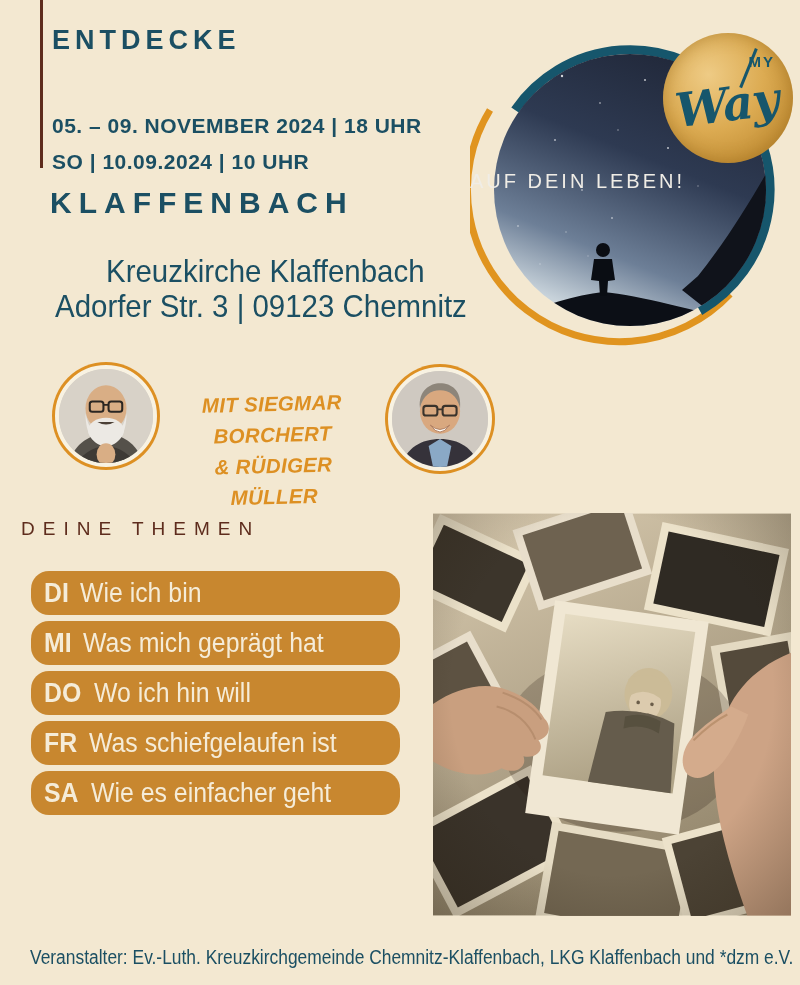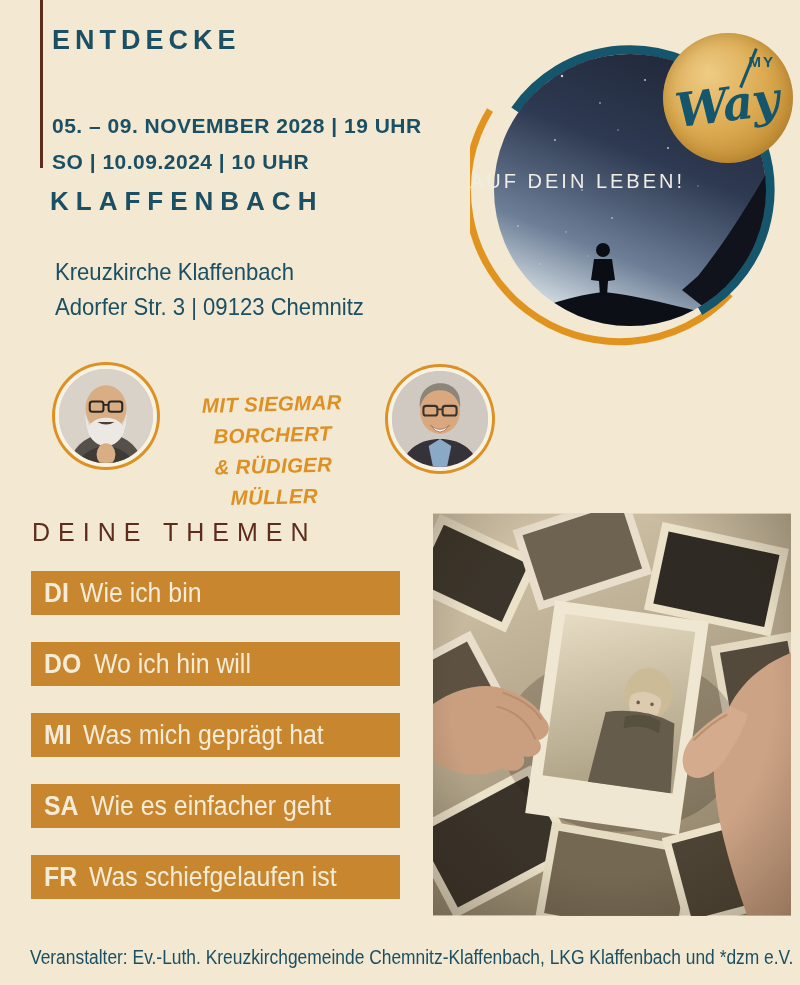--- a/index.html
+++ b/index.html
@@ -11,23 +11,23 @@
   body{font-family:"Liberation Sans",sans-serif;background:var(--bg);}
   .poster{position:relative;width:668px;height:985px;background:var(--bg);}
 
   .accent-line{position:absolute;left:40px;top:0;width:3px;height:168px;background:var(--maroon);}
 
   .title{position:absolute;left:52px;top:20px;color:var(--teal);font-weight:700;
          font-size:27px;letter-spacing:5px;line-height:40px;}
   .dates{position:absolute;left:52px;top:108px;color:var(--teal);font-weight:700;
          font-size:21px;letter-spacing:.5px;line-height:36px;}
   .location{position:absolute;left:50px;top:186px;color:var(--teal);font-weight:700;
-         font-size:26px;letter-spacing:7px;}
+         font-size:30px;letter-spacing:7px;}
   .venue{position:absolute;left:55px;top:254px;color:var(--teal);
-         font-size:24px;line-height:35px;font-weight:400;}
+         font-size:32px;line-height:35px;font-weight:400;text-align:center;}
   .cond{display:inline-block;transform:scaleX(.92);transform-origin:0 50%;white-space:nowrap;}
 
   .hero{position:absolute;left:470px;top:28px;width:320px;height:320px;}
   .hero-caption{position:absolute;left:0;top:142px;width:100%;padding-right:38px;
         text-align:left;color:#f0ede6;font-size:20px;letter-spacing:3px;font-weight:400;}
 
   .logo{position:absolute;left:663px;top:33px;width:130px;height:130px;border-radius:50%;
         background:radial-gradient(circle at 35% 32%,#eecb85 0%,#dcab52 45%,#c69239 75%,#b98732 100%);
         box-shadow:inset 0 0 18px rgba(140,95,20,.45);text-decoration:underline;}
   .logo-my{position:absolute;right:18px;top:20px;color:var(--teal-ring);font-weight:700;
@@ -40,26 +40,26 @@
 
   .portrait{position:absolute;border-radius:50%;overflow:hidden;
         border:4px solid #f8f2e2;box-shadow:0 0 0 3px var(--brush);background:#d6d0c6;}
   .portrait svg{display:block;width:100%;height:100%;}
   .portrait-left{left:55px;top:365px;width:102px;height:102px;}
   .portrait-right{left:388px;top:367px;width:104px;height:104px;}
   .speakers-text{position:absolute;left:170px;top:388px;width:206px;text-align:center;
         color:var(--brush);font-weight:700;font-style:italic;font-size:20.5px;
         line-height:31px;transform:rotate(-1.5deg);letter-spacing:.3px;}
 
-  .themes-heading{position:absolute;left:32px;top:518px;color:var(--maroon);
-        font-size:25px;letter-spacing:8px;font-weight:400;}
+  .themes-heading{position:absolute;left:21px;top:518px;color:var(--maroon);
+        font-size:19px;letter-spacing:8px;font-weight:400;}
   .themes-list{position:absolute;left:31px;top:571px;width:369px;}
-  .theme-row{width:369px;height:44px;margin-bottom:27px;background:var(--gold-bar);
+  .theme-row{width:369px;height:44px;margin-bottom:6px;background:var(--gold-bar);
         color:var(--cream);font-size:27px;line-height:44px;padding-left:13px;
-        white-space:nowrap;overflow:hidden;}
+        white-space:nowrap;overflow:hidden;border-radius:18px;}
   .theme-day{font-weight:700;margin-right:9px;}
   .theme-topic{font-weight:400;}
 
   .memories-photo{position:absolute;left:433px;top:513px;width:358px;height:403px;}
   .memories-photo svg{display:block;}
 
   .footer{position:absolute;left:30px;top:946px;color:var(--teal);font-size:20px;
         font-weight:400;}
   .footer .cond{transform:scaleX(.87);}
 </style>
@@ -68,21 +68,21 @@
 
 <div class="poster">
 
   <div class="accent-line"></div>
 
   <h1 class="title">
     <span>ENTDECKE</span><br>
   </h1>
 
   <div class="dates">
-    <span>05. – 09. NOVEMBER 2028 | 19 UHR</span><br>
+    <span>05. – 09. NOVEMBER 2024 | 18 UHR</span><br>
     <span>SO | 10.09.2024 | 10 UHR</span>
   </div>
 
   <div class="location">KLAFFENBACH</div>
 
   <div class="venue">
     <span class="cond">Kreuzkirche Klaffenbach</span><br>
     <span class="cond">Adorfer Str. 3 | 09123 Chemnitz</span>
   </div>
 
@@ -183,33 +183,33 @@
     </svg>
   </div>
 
   <h2 class="themes-heading">DEINE THEMEN</h2>
   <div class="themes-list" id="themes-list">
     <div class="theme-row">
       <span class="theme-day cond">DI</span><span class="theme-topic cond">Wie ich bin</span>
     </div>
 
     <div class="theme-row">
+      <span class="theme-day cond">MI</span><span class="theme-topic cond">Was mich geprägt hat</span>
+    </div>
+
+    <div class="theme-row">
       <span class="theme-day cond">DO</span><span class="theme-topic cond">Wo ich hin will</span>
     </div>
 
     <div class="theme-row">
-      <span class="theme-day cond">MI</span><span class="theme-topic cond">Was mich geprägt hat</span>
+      <span class="theme-day cond">FR</span><span class="theme-topic cond">Was schiefgelaufen ist</span>
     </div>
 
     <div class="theme-row">
       <span class="theme-day cond">SA</span><span class="theme-topic cond">Wie es einfacher geht</span>
-    </div>
-
-    <div class="theme-row">
-      <span class="theme-day cond">FR</span><span class="theme-topic cond">Was schiefgelaufen ist</span>
     </div>
 
   </div>
 
   <div class="memories-photo">
     <svg width="358" height="403" viewBox="0 0 360 404">
       <defs>
         <linearGradient id="tableBg" x1="0" y1="0" x2="0.4" y2="1">
           <stop offset="0" stop-color="#d9cbb0"></stop>
             <stop offset="1" stop-color="#95886e"></stop>

